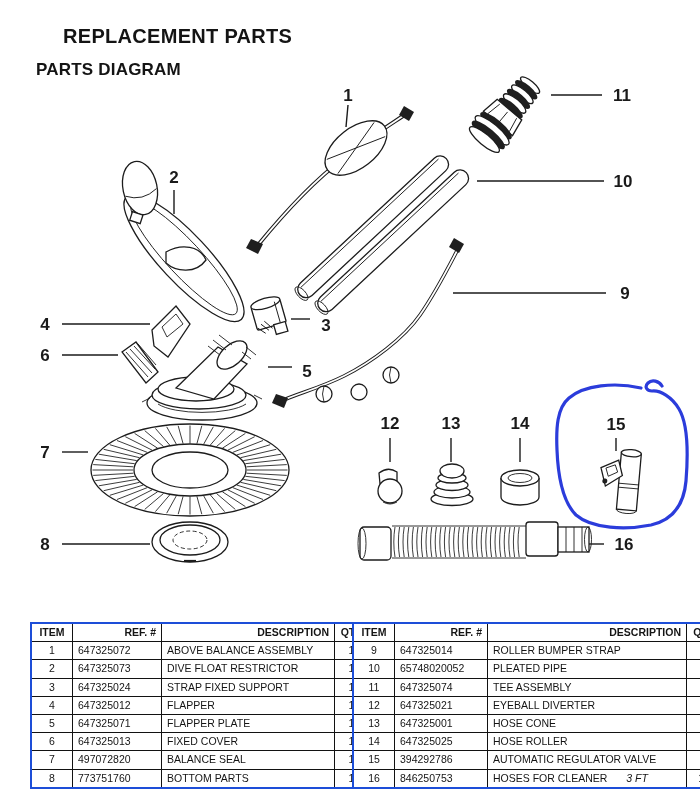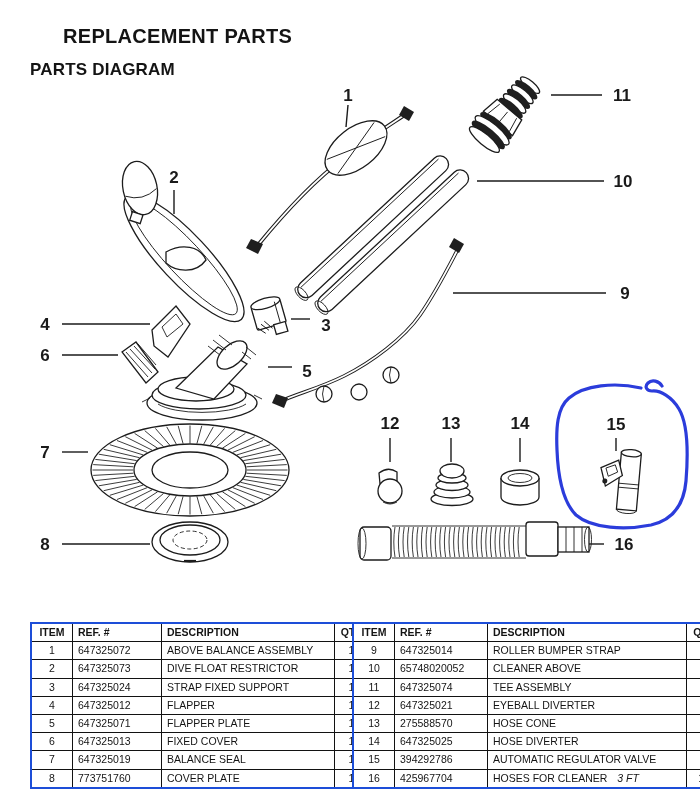--- a/index.html
+++ b/index.html
@@ -1,39 +1,39 @@
 <!DOCTYPE html>
 <html><head>
 <meta charset="utf-8">
 <style>
   html,body { margin:0; padding:0; }
   body {
     width:700px; height:797px; position:relative; background:#ffffff;
     font-family:"Liberation Sans", sans-serif; color:#141414; overflow:hidden;
   }
   .title { position:absolute; left:30px; top:25px; font-size:20px; font-weight:700; letter-spacing:.3px; white-space:nowrap;margin-left:33px; }
-  .subtitle { position:absolute; left:30px; top:60px; font-size:17px; font-weight:700; letter-spacing:.2px; white-space:nowrap; }
+  .subtitle { position:absolute; left:36px; top:60px; font-size:17px; font-weight:700; letter-spacing:.2px; white-space:nowrap; }
 
   #diagram-svg { position:absolute; left:0; top:0; width:700px; height:620px; }
 
   .callout { position:absolute; transform:translate(-50%,-50%); font-size:17px; font-weight:700; color:#1a1a1a; line-height:1; }
 
   table.parts-table { position:absolute; border-collapse:collapse; table-layout:fixed; background:#fff; border:2px solid #1d4ed8; }
   table.parts-table th, table.parts-table td {
     border:1.6px solid #121212; font-size:10.5px; line-height:1.05;
     padding:1px 5px; height:15.2px; white-space:nowrap; overflow:hidden;
   }
-  table.parts-table th { font-weight:700; text-align:left; }
+  table.parts-table th { font-weight:700; text-align:right; }
   table.parts-table th.c0, table.parts-table td.c0,
   table.parts-table th.c3, table.parts-table td.c3 { text-align:center; padding:1px 2px; }
   .tbl-left  { left:30px;  top:622px; width:305px; height:160px; }
   .tbl-right { left:352px; top:622px; width:336px; height:160px; }
   .tbl-left  th.c0 { width:36px; } .tbl-left  th.c1 { width:78px; } .tbl-left  th.c2 { width:162px; } .tbl-left  th.c3 { width:29px; }
   .tbl-right th.c0 { width:36px; } .tbl-right th.c1 { width:82px; } .tbl-right th.c2 { width:188px; } .tbl-right th.c3 { width:30px; }
-  td .note { font-style:italic; margin-left:10px; }
+  td .note { font-style:italic; margin-left:19px; }
 
   #diagram-svg * { vector-effect:none; }
   .ln { stroke:#1a1a1a; stroke-width:1.4; }
   .outline { stroke:#1c1c1c; stroke-width:1.3; fill:#ffffff; }
   .thin { stroke:#1c1c1c; stroke-width:.9; fill:none; }
   .dark { fill:#1f1f1f; stroke:none; }
 </style>
 </head>
 <body>
 
@@ -352,28 +352,28 @@
         <td class="c3">1</td>
       </tr>
       <tr>
         <td class="c0">6</td>
         <td class="c1">647325013</td>
         <td class="c2">FIXED COVER</td>
         <td class="c3">1</td>
       </tr>
       <tr>
         <td class="c0">7</td>
-        <td class="c1">647325019</td>
+        <td class="c1">497072820</td>
         <td class="c2">BALANCE SEAL</td>
         <td class="c3">1</td>
       </tr>
       <tr>
         <td class="c0">8</td>
         <td class="c1">773751760</td>
-        <td class="c2">COVER PLATE</td>
+        <td class="c2">BOTTOM PARTS</td>
         <td class="c3">1</td>
       </tr>
     </tbody>
   </table>
 <table class="parts-table tbl-right">
     <thead>
       <tr>
         <th class="c0">ITEM</th>
         <th class="c1">REF. #</th>
         <th class="c2">DESCRIPTION</th>
@@ -383,53 +383,53 @@
     <tbody>
       <tr>
         <td class="c0">9</td>
         <td class="c1">647325014</td>
         <td class="c2">ROLLER BUMPER STRAP</td>
         <td class="c3">1</td>
       </tr>
       <tr>
         <td class="c0">10</td>
         <td class="c1">65748020052</td>
-        <td class="c2">CLEANER ABOVE</td>
+        <td class="c2">PLEATED PIPE</td>
         <td class="c3">1</td>
       </tr>
       <tr>
         <td class="c0">11</td>
         <td class="c1">647325074</td>
         <td class="c2">TEE ASSEMBLY</td>
         <td class="c3">1</td>
       </tr>
       <tr>
         <td class="c0">12</td>
         <td class="c1">647325021</td>
         <td class="c2">EYEBALL DIVERTER</td>
         <td class="c3">1</td>
       </tr>
       <tr>
         <td class="c0">13</td>
-        <td class="c1">275588570</td>
+        <td class="c1">647325001</td>
         <td class="c2">HOSE CONE</td>
         <td class="c3">1</td>
       </tr>
       <tr>
         <td class="c0">14</td>
         <td class="c1">647325025</td>
-        <td class="c2">HOSE DIVERTER</td>
+        <td class="c2">HOSE ROLLER</td>
         <td class="c3">3</td>
       </tr>
       <tr>
         <td class="c0">15</td>
         <td class="c1">394292786</td>
         <td class="c2">AUTOMATIC REGULATOR VALVE</td>
         <td class="c3">1</td>
       </tr>
       <tr>
         <td class="c0">16</td>
-        <td class="c1">425967704</td>
+        <td class="c1">846250753</td>
         <td class="c2"><span>HOSES FOR CLEANER</span><span class="note">3 FT</span></td>
         <td class="c3">10</td>
       </tr>
     </tbody>
   </table>
 
 </body></html>

